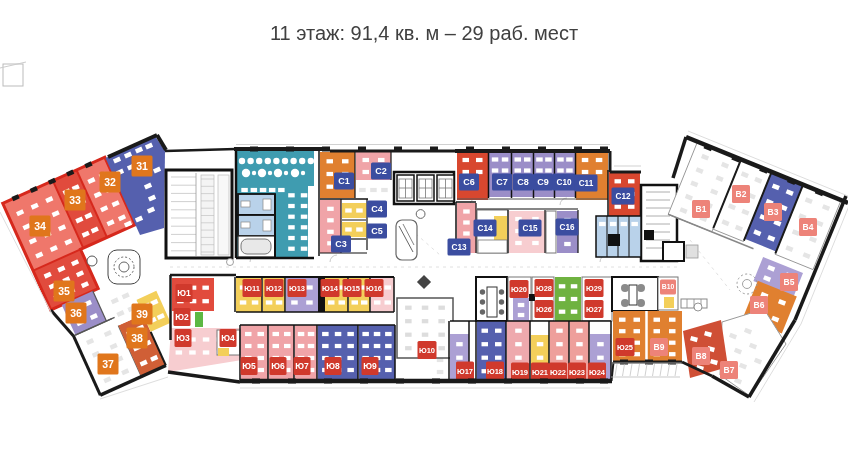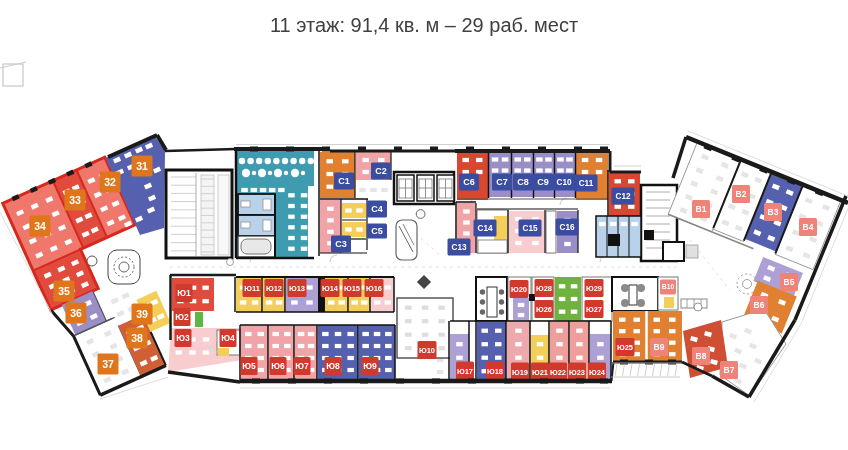--- a/index.html
+++ b/index.html
@@ -1,14 +1,14 @@
 <!DOCTYPE html>
 <html><head><meta charset="utf-8"><style>
 html,body{margin:0;padding:0;background:#fff;width:848px;height:450px;overflow:hidden}
-.title{position:absolute;top:14px;left:0;width:848px;text-align:center;font-family:"Liberation Sans",sans-serif;font-size:20px;color:#404040}
+.title{position:absolute;top:22px;left:0;width:848px;text-align:center;font-family:"Liberation Sans",sans-serif;font-size:20px;color:#404040}
 svg{position:absolute;top:0;left:0}
 </style></head><body>
 <svg width="848" height="450" viewBox="0 0 848 450" font-family="Liberation Sans, sans-serif">
 <rect x="0.0" y="0.0" width="848.0" height="450.0" fill="#ffffff"></rect>
 <rect x="3.0" y="64.0" width="20.0" height="22.0" fill="#fff" stroke="#bbb" stroke-width="1"></rect>
 <line x1="0.0" y1="68.0" x2="26.0" y2="62.0" stroke="#ccc" stroke-width="1"></line>
 <path d="M 250 262 a 7 7 0 0 1 7 -7" fill="none" stroke="#bbb" stroke-width="0.8"></path>
 <path d="M 330 262 a 7 7 0 0 1 7 -7" fill="none" stroke="#bbb" stroke-width="0.8"></path>
 <path d="M 470 205 a 7 7 0 0 1 7 -7" fill="none" stroke="#bbb" stroke-width="0.8"></path>
 <path d="M 560 205 a 7 7 0 0 1 7 -7" fill="none" stroke="#bbb" stroke-width="0.8"></path>

